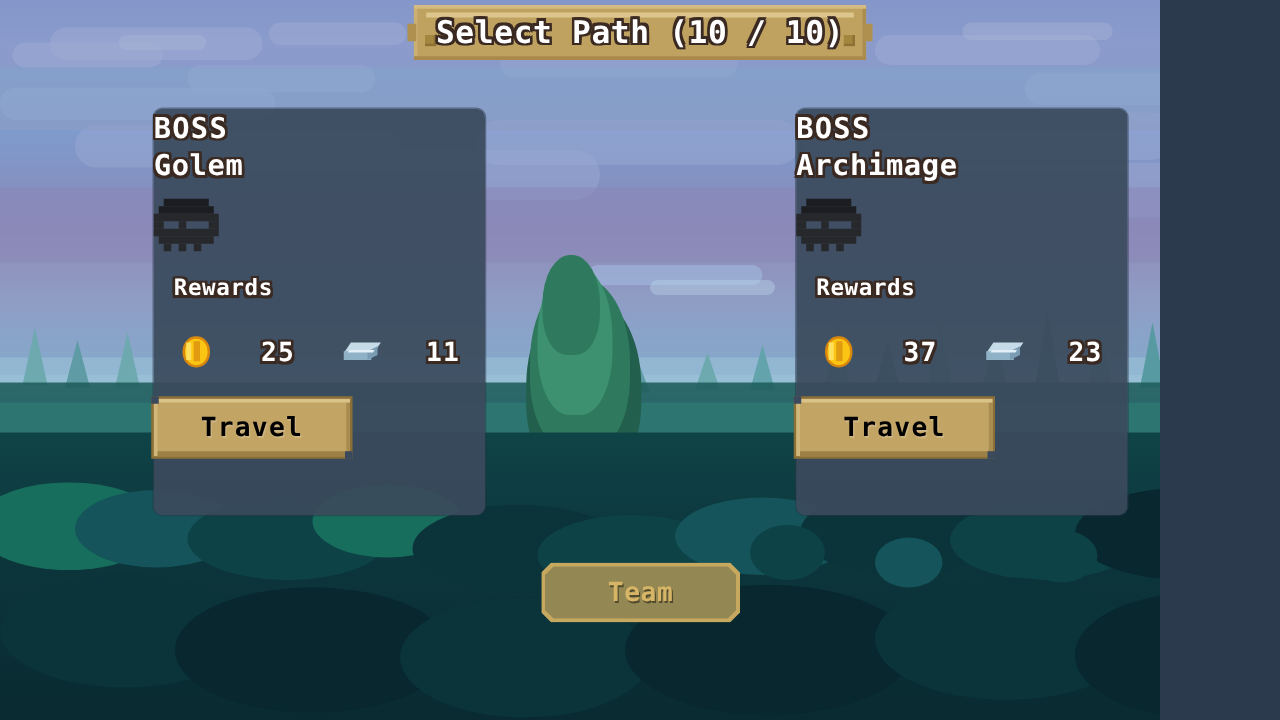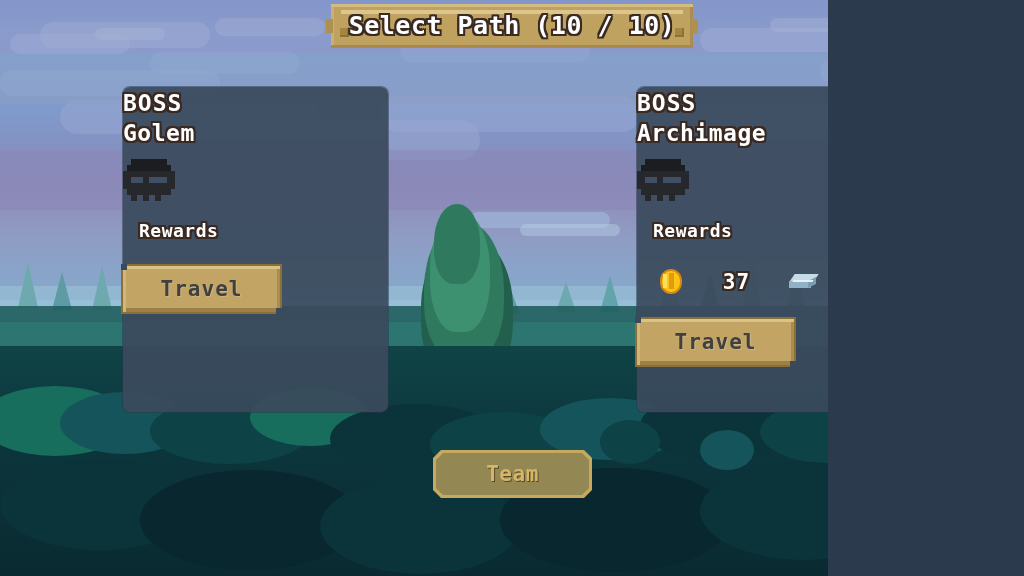--- a/index.html
+++ b/index.html
@@ -7,21 +7,21 @@
 
   html, body {
     width:1024px; height:576px;
     overflow:hidden;
     background:#2c3a4d;
     font-family:"DejaVu Sans", sans-serif;
   }
 
   #screen {
     position:relative;
-    width:828px; height:576px;
+    width:928px; height:576px;
     overflow:hidden;
     image-rendering:pixelated;
   }
 
   
   .sky {
     position:absolute; left:0; top:0; width:1024px; height:360px;
     background:linear-gradient(180deg,
       #6f9ad4 0%,
       #7aa3d8 10%,
@@ -301,21 +301,21 @@
     cursor:pointer;
     box-shadow:
       inset 0 3px 0 0 #d9c389,
       inset 3px 0 0 0 #d0b779,
       inset 0 -4px 0 0 #9c8046,
       inset -3px 0 0 0 #a98c4f,
       0 0 0 2px #8a7038;
     font-family:"DejaVu Sans Mono", monospace;
     font-size:21px;
     font-weight:bold;
-    color:#404040;
+    color:#000000;
     letter-spacing:1px;
     text-shadow:1px 1px 0 rgba(255,255,255,.18);
   }
   .travel-btn::before {
     content:"";
     position:absolute; left:-2px; top:-2px;
     width:6px; height:6px;
     background:#3a4a5c;
   }
   .travel-btn::after {
@@ -477,20 +477,44 @@
         <i style="left:44px; top:18px; width:8px;  height:6px;"></i>
         <i style="left:0px;  top:24px; width:52px; height:6px;"></i>
         <i style="left:4px;  top:30px; width:44px; height:6px;"></i>
         <i style="left:8px;  top:36px; width:6px;  height:6px;"></i>
         <i style="left:20px; top:36px; width:6px;  height:6px;"></i>
         <i style="left:32px; top:36px; width:6px;  height:6px;"></i>
       </div>
 
       <div class="rewards-label pix-text">Rewards</div>
 
+      <div class="rewards-row">
+        <div class="reward-cell">
+          <div class="coin">
+              <div class="rim"></div>
+              <div class="face"></div>
+              <div class="hl"></div>
+              <div class="slot"></div>
+            </div>
+        </div>
+        <div class="reward-cell">
+          <span class="reward-val pix-text">25</span>
+        </div>
+        <div class="reward-cell">
+          <div class="ingot">
+              <div class="top"></div>
+              <div class="front"></div>
+              <div class="side"></div>
+              <div class="edge"></div>
+            </div>
+        </div>
+        <div class="reward-cell">
+          <span class="reward-val pix-text">11</span>
+        </div>
+      </div>
 
       <button class="travel-btn">Travel</button>
     </div>
   </div>
 
   <div class="card" id="card-right">
     <div class="card-inner">
       <div class="card-kind pix-text">BOSS</div>
       <div class="card-name pix-text">Archimage</div>
 

